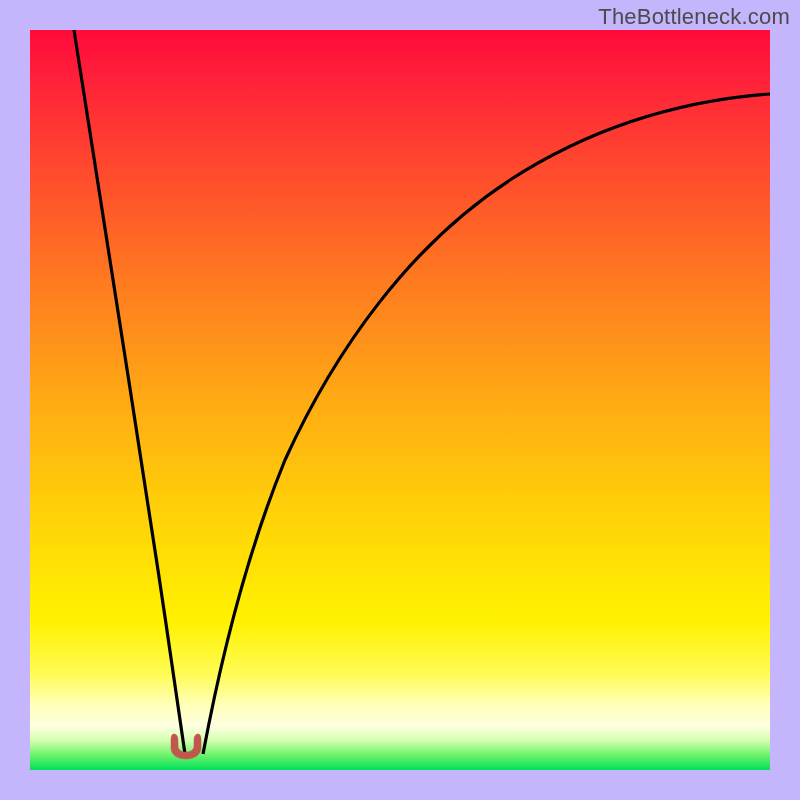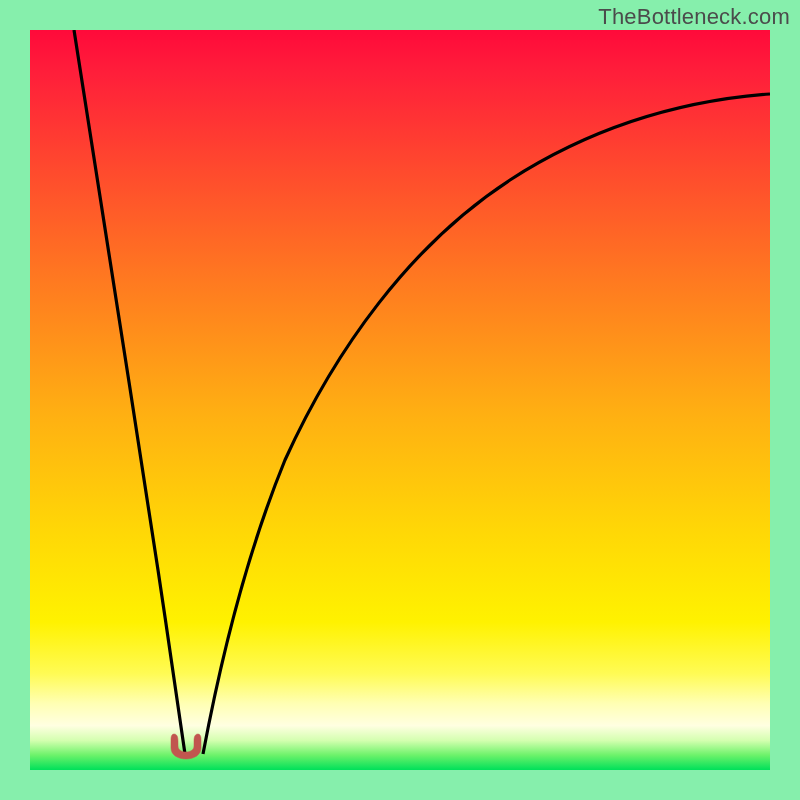--- a/index.html
+++ b/index.html
@@ -10,21 +10,21 @@
     overflow: hidden;
     background: #000;
     font-family: Arial, Helvetica, sans-serif;
   }
   .frame {
     position: absolute;
     top: 0;
     left: 0;
     width: 800px;
     height: 800px;
-    background: #86efac;
+    background: #c4b5fd;
   }
   .plot {
     position: absolute;
     top: 30px;
     left: 30px;
     width: 740px;
     height: 740px;
     background: linear-gradient(to bottom,
       #ff0a3a 0%,
       #ff1f3a 6%,

